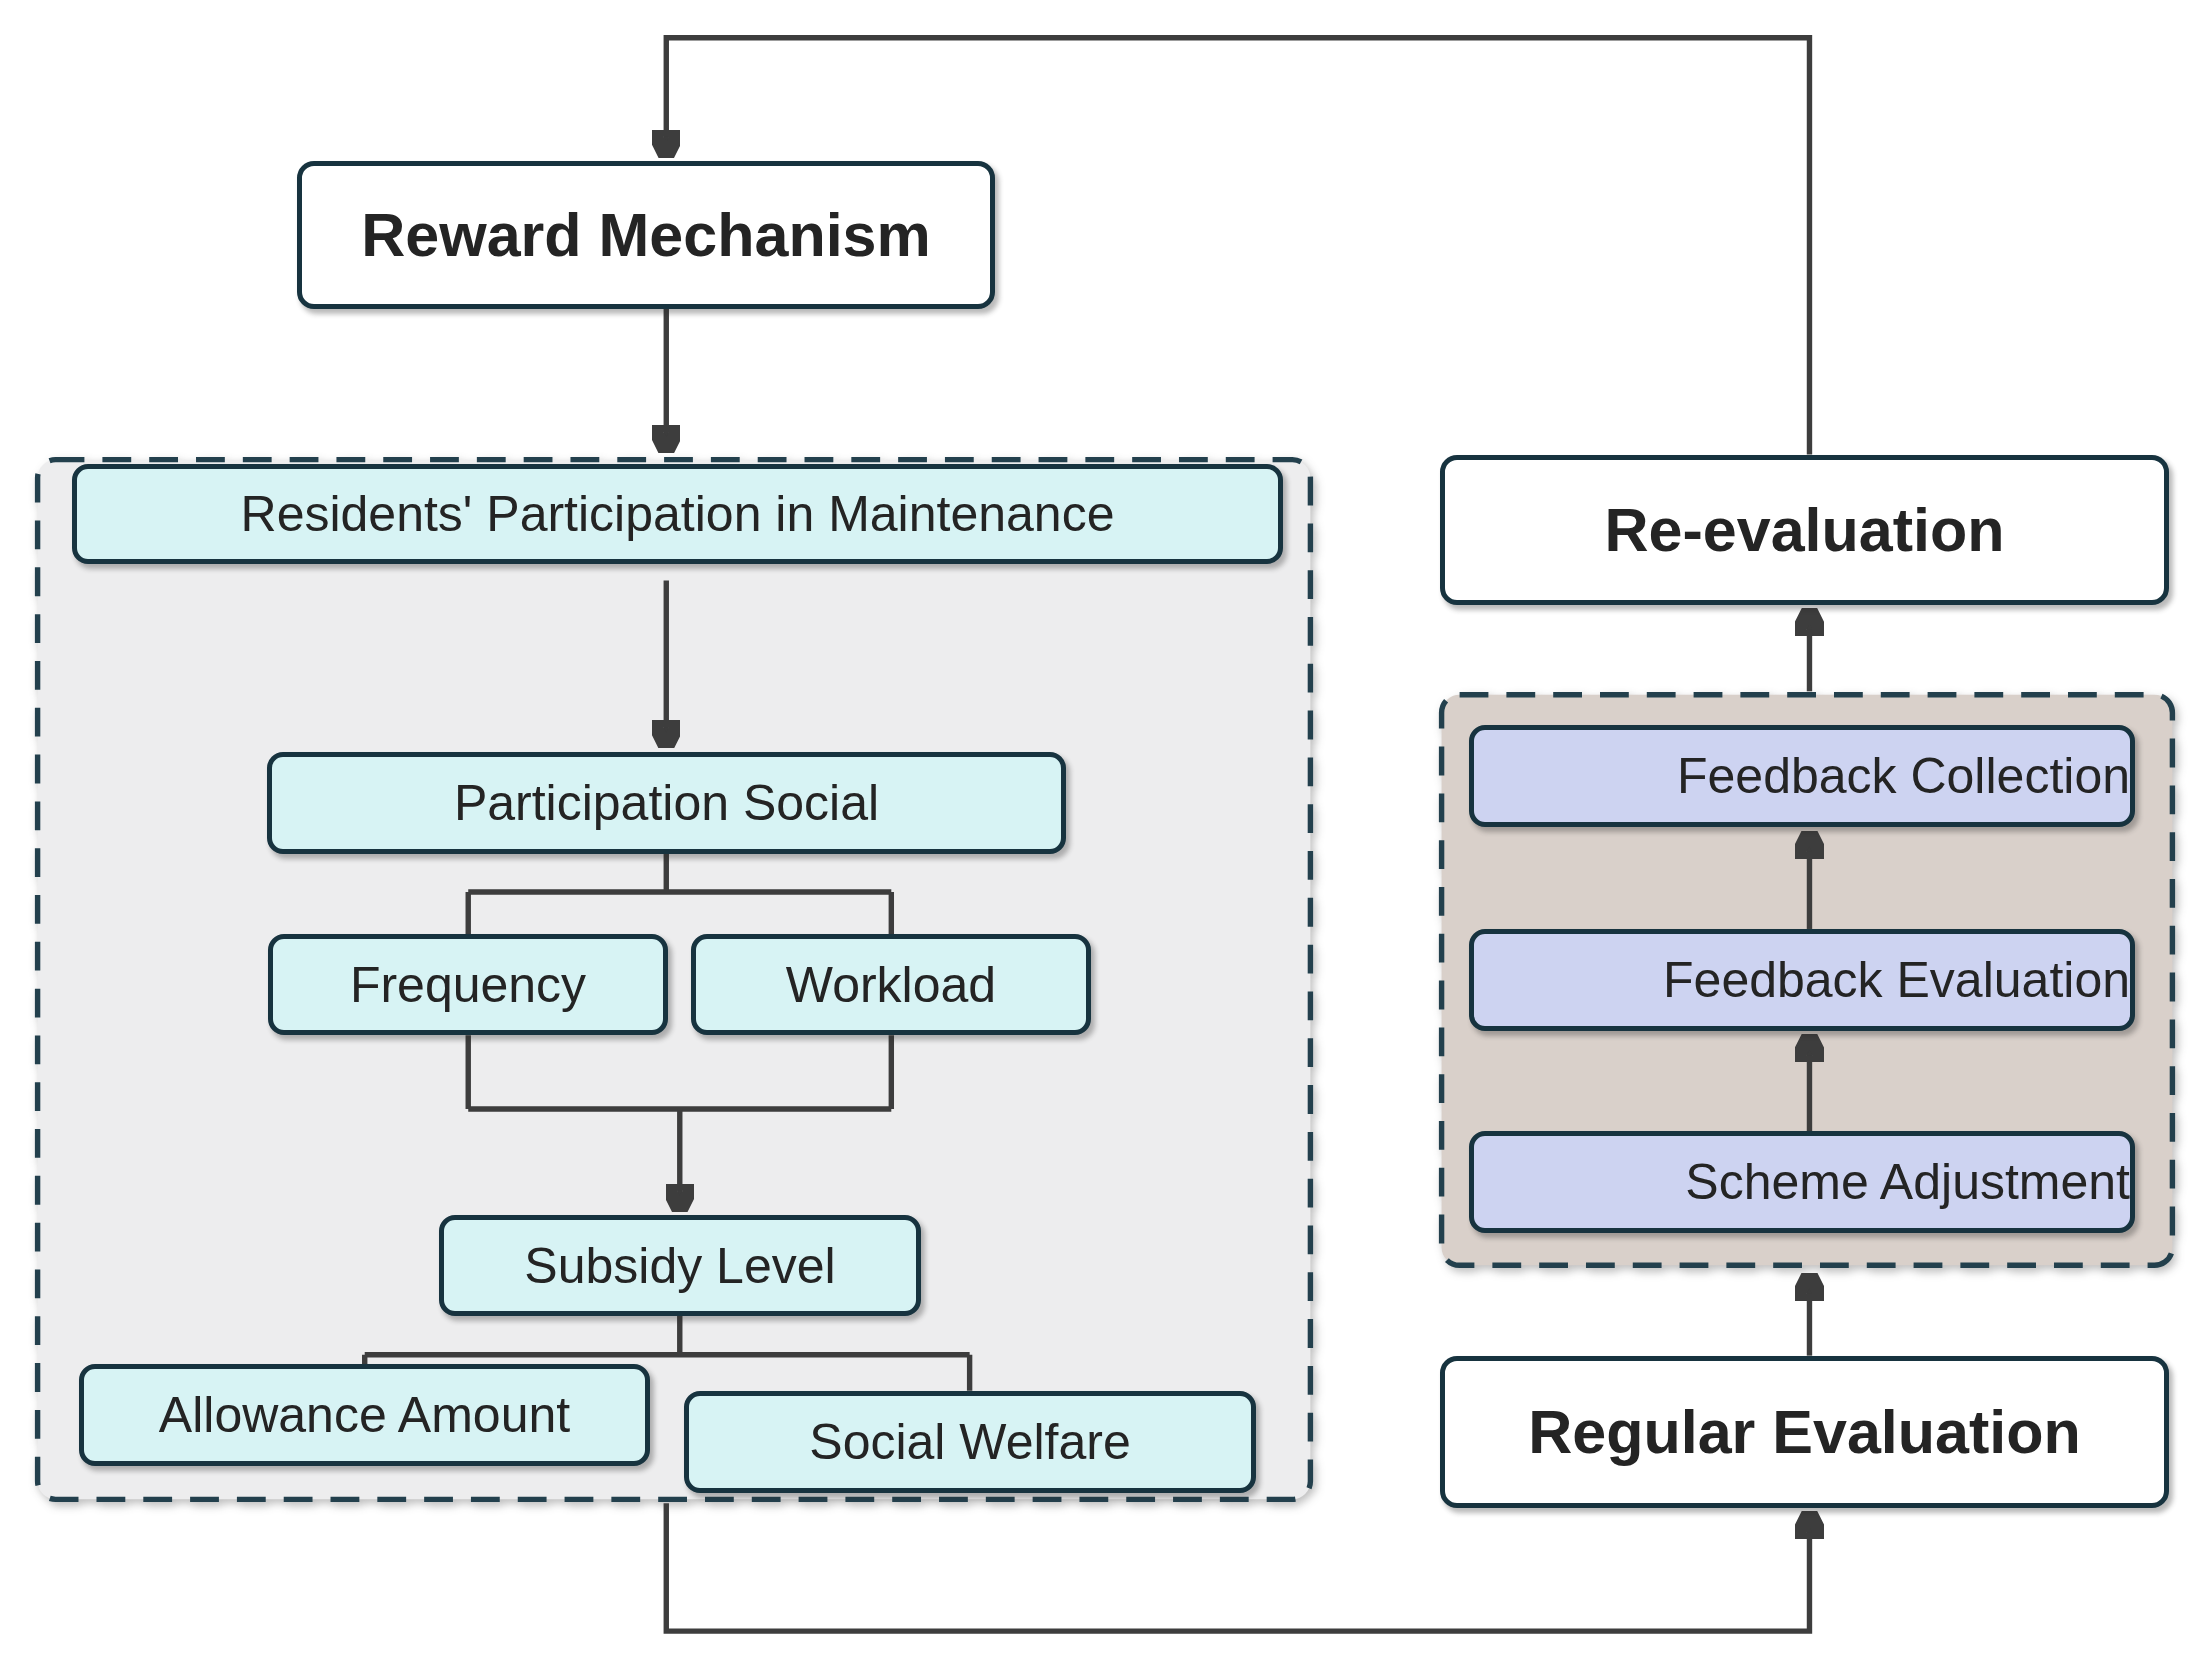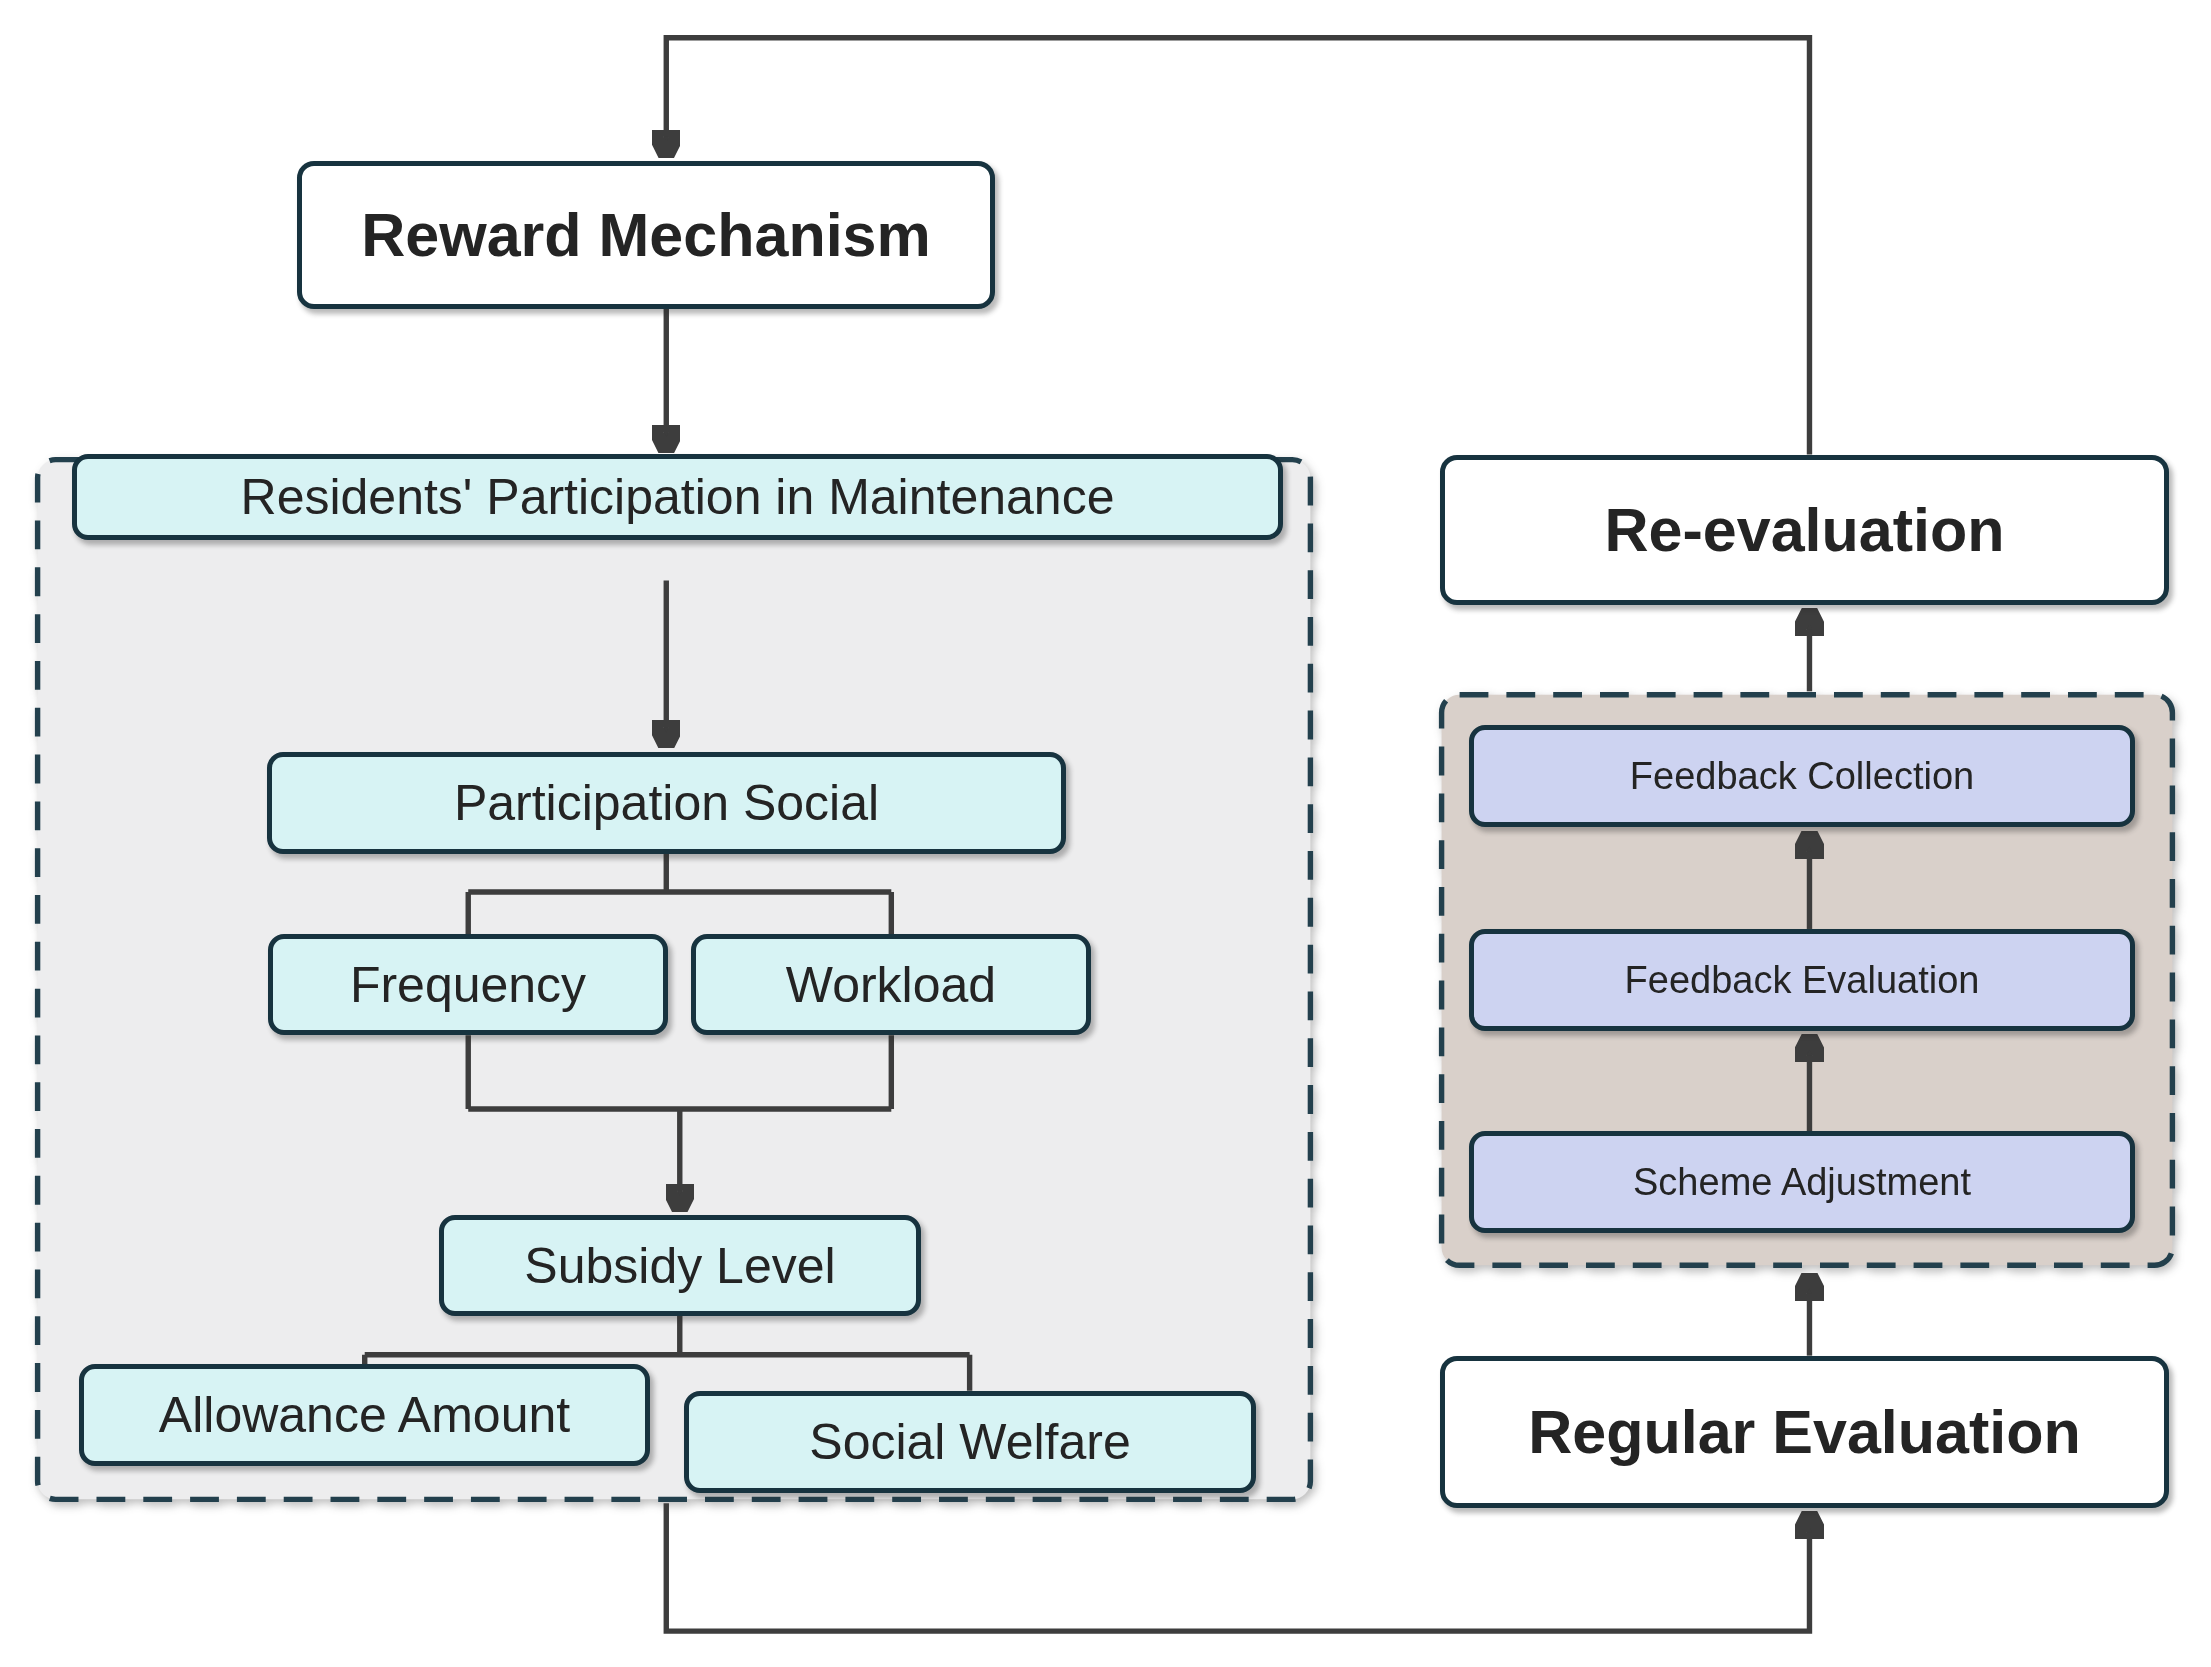--- a/index.html
+++ b/index.html
@@ -32,21 +32,21 @@
     box-sizing:border-box;
     border:5.4px solid var(--node-border,#17333f);
     border-radius:16px;
     color:var(--text,#242424);
     text-align:center;
     box-shadow:3.6px 4.5px 5.4px rgba(40,40,40,0.32);
     white-space:nowrap;
   }
   .node.white{background:var(--white-fill,#fff);font-size:61px;font-weight:bold;border-radius:17px;}
   .node.teal{background:var(--teal-fill,#d7f3f4);font-size:50px;}
-  .node.lavender{background:var(--lavender-fill,#cdd3f1);font-size:38px;}
+  .node.lavender{background:var(--lavender-fill,#cdd3f1);font-size:50px;justify-content:flex-end;}
 </style>
 </head>
 <body>
 
 <div class="canvas">
 
   <div class="container" style="left:34px;top:456px;width:1280px;height:1047px">
     <svg width="1280" height="1047" viewBox="0 0 1422 1163">
       <rect x="4" y="4" width="1414" height="1155" rx="20" fill="var(--left-container-fill,#ededee)" stroke="var(--container-border,#23404d)" stroke-width="6" stroke-dasharray="32 20"></rect>
     </svg>
@@ -76,21 +76,21 @@
     <path d="M2010,1506 L2010,1419" marker-end="url(#arrow)"></path>
     <path d="M2010,1257 L2010,1154" marker-end="url(#arrow)"></path>
     <path d="M2010,1032 L2010,928" marker-end="url(#arrow)"></path>
     <path d="M2010,768 L2010,681" marker-end="url(#arrow)"></path>
   </svg>
 
   <div class="node white" style="left:297px;top:161px;width:698px;height:148px">
     <span>Reward Mechanism</span>
   </div>
 
-  <div class="node teal" style="left:72px;top:454px;width:1211px;height:86px">
+  <div class="node teal" style="left:72px;top:464px;width:1211px;height:100px">
     <span>Residents' Participation in Maintenance</span>
   </div>
 
   <div class="node teal" style="left:267px;top:752px;width:799px;height:102px">
     <span>Participation Social</span>
   </div>
 
   <div class="node teal" style="left:268px;top:934px;width:400px;height:101px">
     <span>Frequency</span>
   </div>

